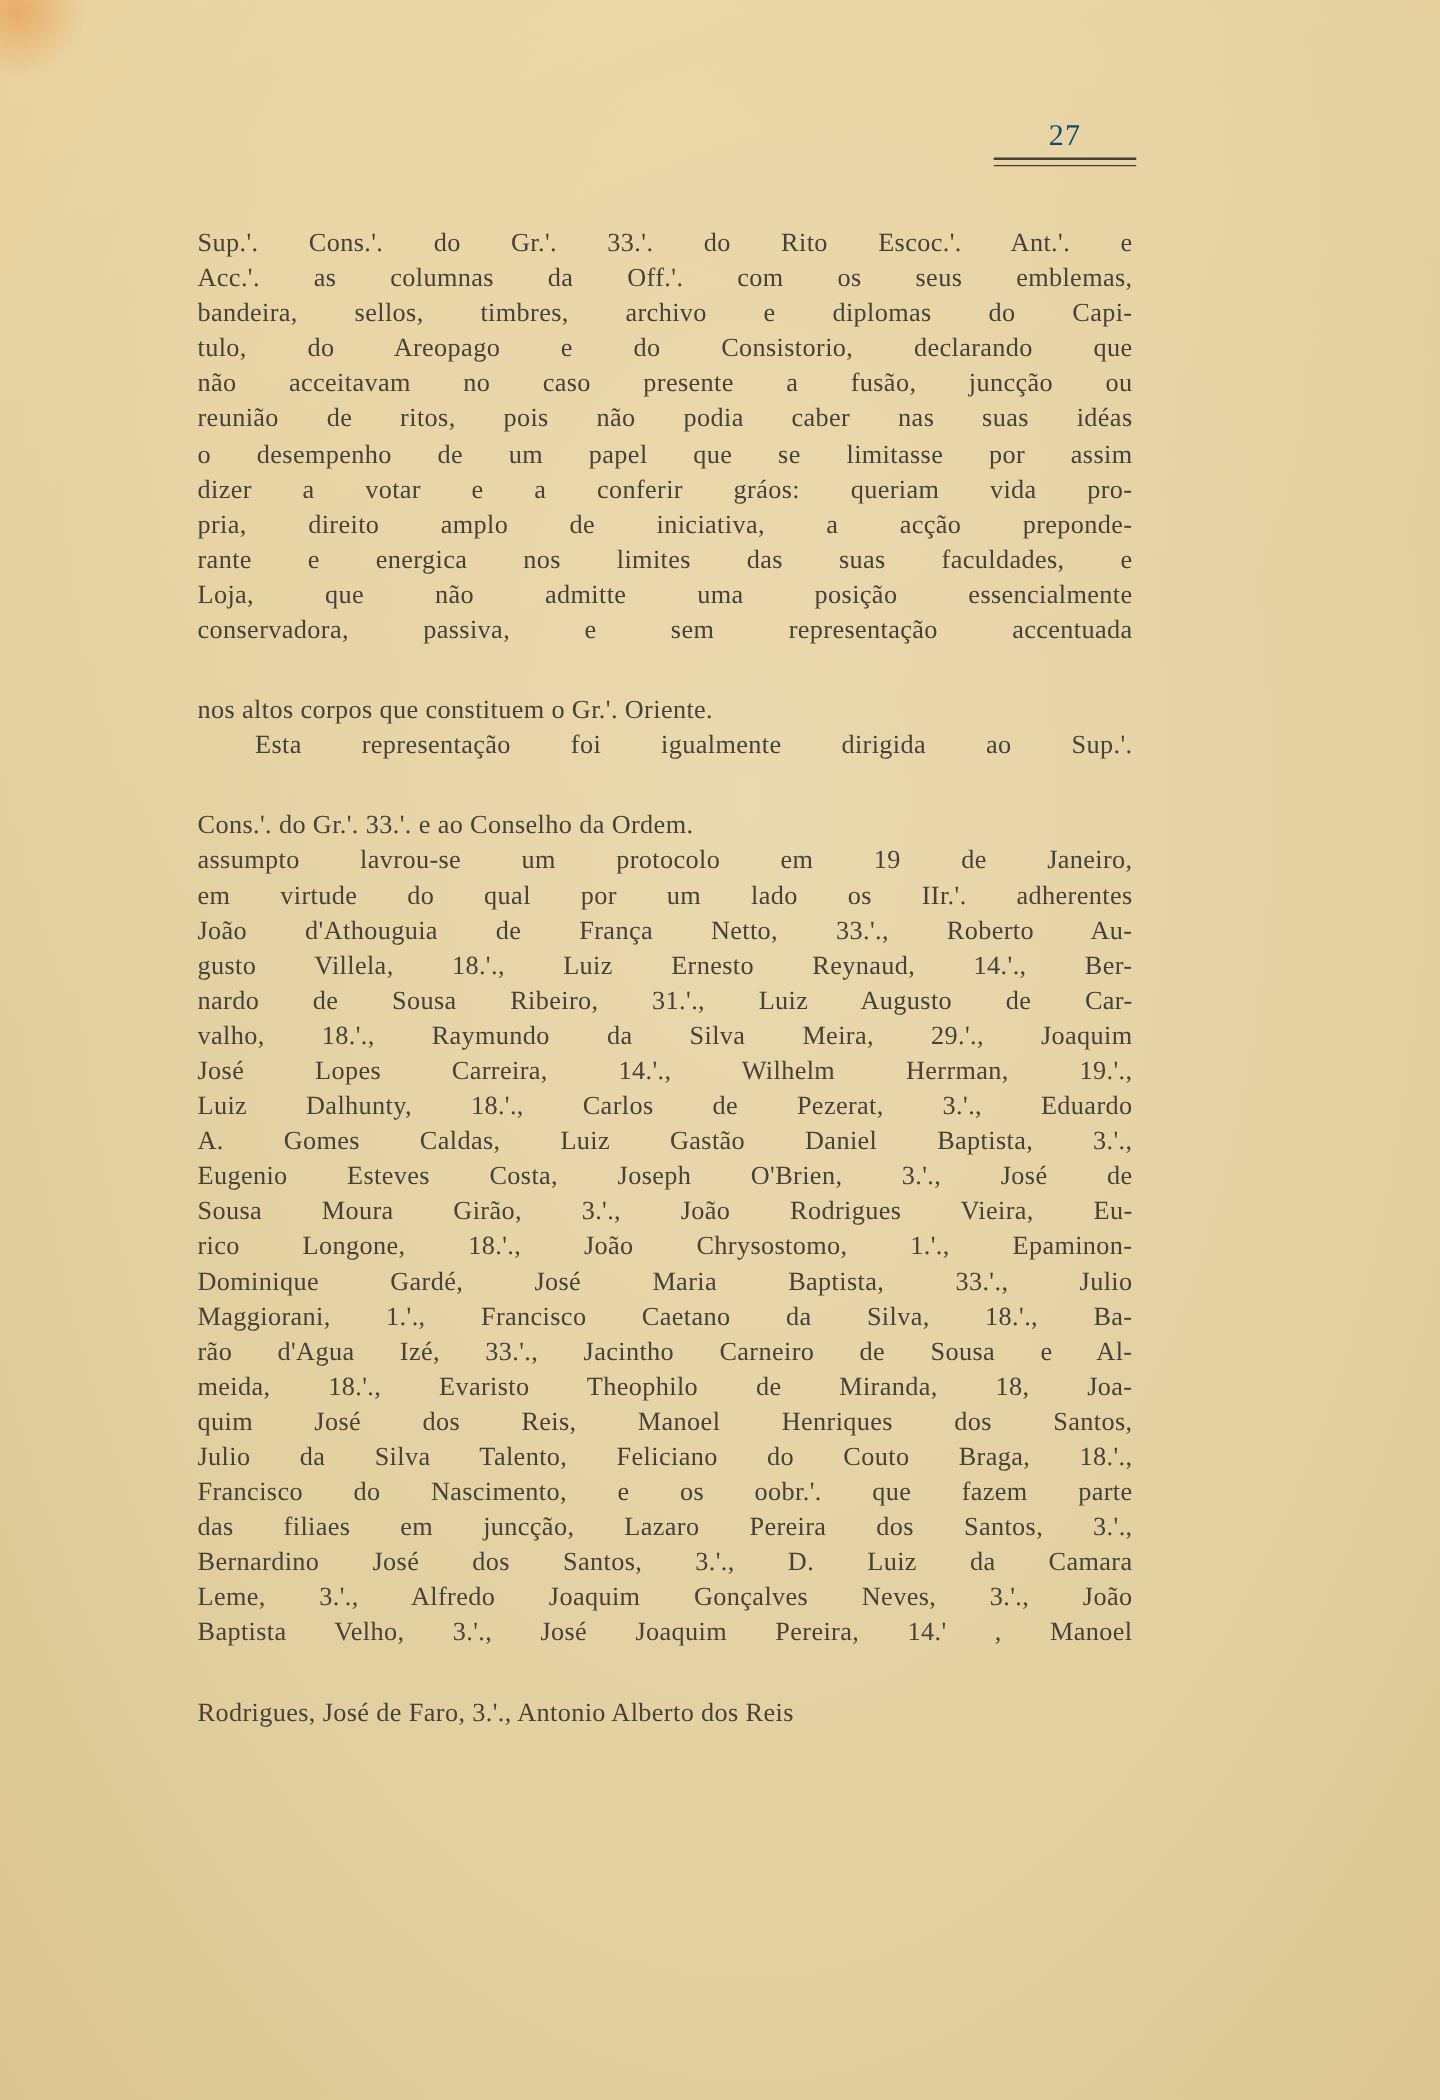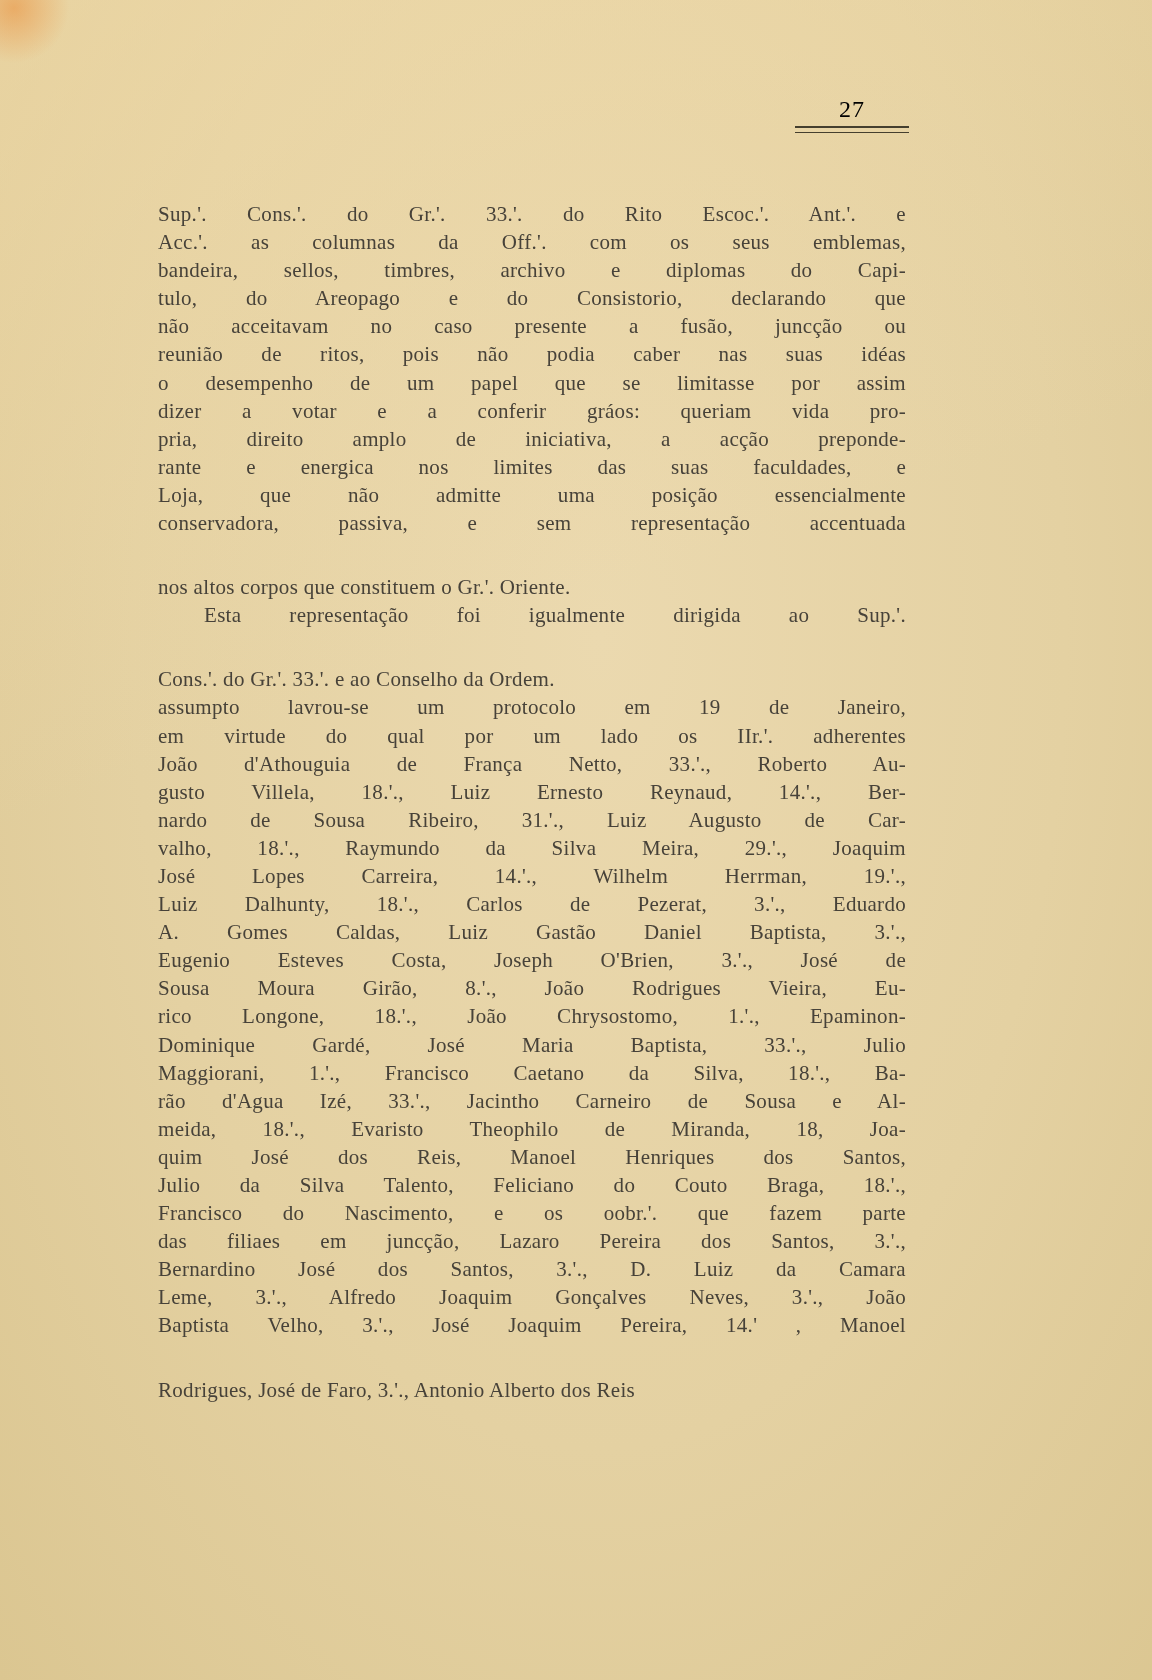--- a/index.html
+++ b/index.html
@@ -21,33 +21,33 @@
   .page-number-block {
     position: absolute;
     top: 96px;
     left: 795px;
     width: 114px;
     text-align: center;
   }
   .page-number {
     display: block;
     font-size: 24px;
-    color: #000000;
+    color: #0c4a6e;
     letter-spacing: 1px;
     padding-bottom: 3px;
   }
   .double-rule {
     height: 7px;
     border-top: 2.5px solid #453f2e;
     border-bottom: 1.5px solid #453f2e;
   }
   .text-block {
     position: absolute;
     left: 158px;
-    top: 200px;
+    top: 180px;
     width: 748px;
     font-size: 21px;
     line-height: 28.1px;
     color: #474239;
     letter-spacing: 0.3px;
   }
   .line {
     text-align: justify;
     text-align-last: justify;
   }
@@ -84,21 +84,21 @@
     <div class="line"><span>assumpto lavrou-se um protocolo em 19 de Janeiro,</span></div>
     <div class="line"><span>em virtude do qual por um lado os IIr.'. adherentes</span></div>
     <div class="line"><span>João d'Athouguia de França Netto, 33.'., Roberto Au-</span></div>
     <div class="line"><span>gusto Villela, 18.'., Luiz Ernesto Reynaud, 14.'., Ber-</span></div>
     <div class="line"><span>nardo de Sousa Ribeiro, 31.'., Luiz Augusto de Car-</span></div>
     <div class="line"><span>valho, 18.'., Raymundo da Silva Meira, 29.'., Joaquim</span></div>
     <div class="line"><span>José Lopes Carreira, 14.'., Wilhelm Herrman, 19.'.,</span></div>
     <div class="line"><span>Luiz Dalhunty, 18.'., Carlos de Pezerat, 3.'., Eduardo</span></div>
     <div class="line"><span>A. Gomes Caldas, Luiz Gastão Daniel Baptista, 3.'.,</span></div>
     <div class="line"><span>Eugenio Esteves Costa, Joseph O'Brien, 3.'., José de</span></div>
-    <div class="line"><span>Sousa Moura Girão, 8.'., João Rodrigues Vieira, Eu-</span></div>
+    <div class="line"><span>Sousa Moura Girão, 3.'., João Rodrigues Vieira, Eu-</span></div>
     <div class="line"><span>rico Longone, 18.'., João Chrysostomo, 1.'., Epaminon-</span></div>
     <div class="line"><span>Dominique Gardé, José Maria Baptista, 33.'., Julio</span></div>
     <div class="line"><span>Maggiorani, 1.'., Francisco Caetano da Silva, 18.'., Ba-</span></div>
     <div class="line"><span>rão d'Agua Izé, 33.'., Jacintho Carneiro de Sousa e Al-</span></div>
     <div class="line"><span>meida, 18.'., Evaristo Theophilo de Miranda, 18, Joa-</span></div>
     <div class="line"><span>quim José dos Reis, Manoel Henriques dos Santos,</span></div>
     <div class="line"><span>Julio da Silva Talento, Feliciano do Couto Braga, 18.'.,</span></div>
     <div class="line"><span>Francisco do Nascimento, e </span><span class="it">os oobr.'. que fazem parte</span></div>
     <div class="line"><span class="it">das filiaes em juncção,</span><span> Lazaro Pereira dos Santos, 3.'.,</span></div>
     <div class="line"><span>Bernardino José dos Santos, 3.'., D. Luiz da Camara</span></div>

